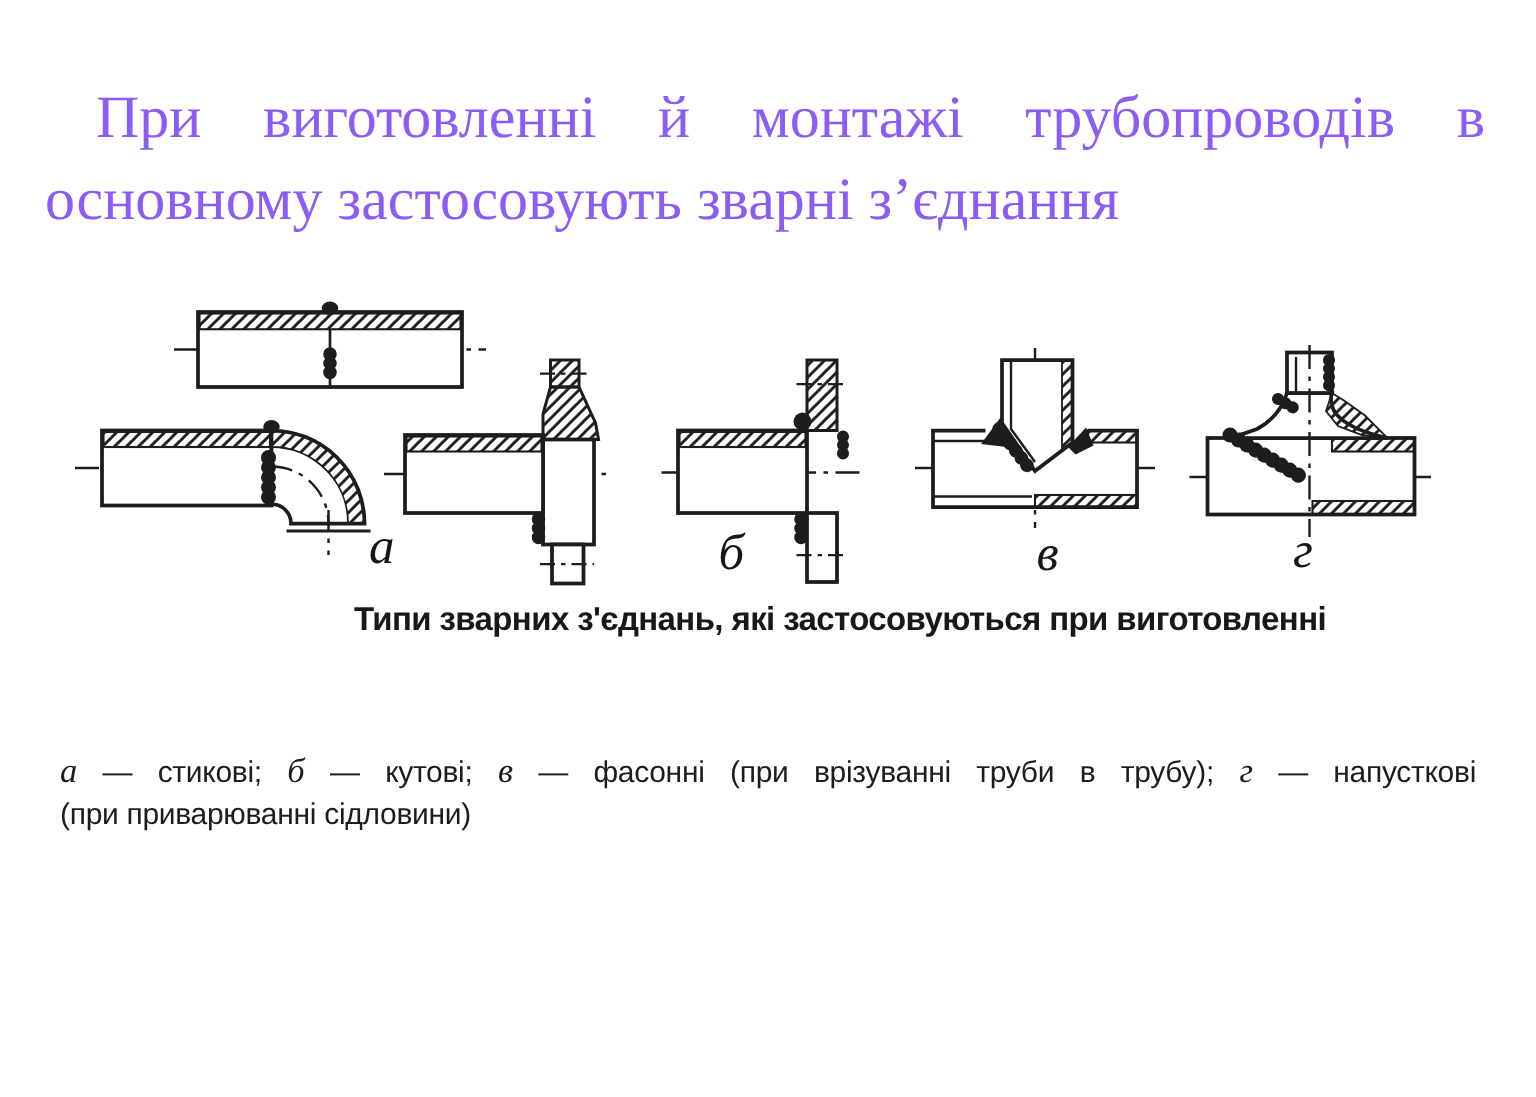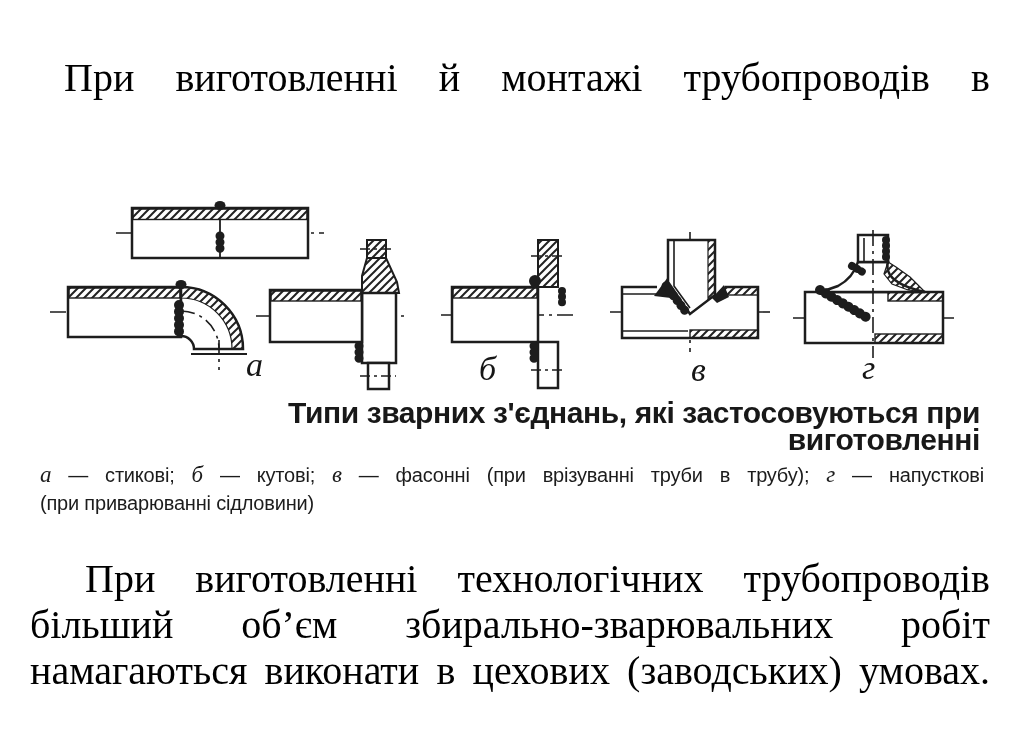--- a/index.html
+++ b/index.html
@@ -9,21 +9,21 @@
     background:#ffffff;
     overflow:hidden;
     font-family:"Liberation Serif", serif;
     color:#0b0b0b;
     margin:0 auto;
   }
   
   .para{
     position:absolute;left:30px;width:960px;
     font-size:40px;
-    color:#000000;
+    color:#8b5cf6;
   }
   .para .ln{
     text-align:justify;
     text-align-last:justify;
     white-space:nowrap;
   }
   .para .ln.natural{
     text-align:left;
     text-align-last:left;
   }
@@ -41,46 +41,47 @@
     color:#161616;
   }
   .lbl-a{left:246px;top:346px;}
   .lbl-b{left:479px;top:350px;}
   .lbl-v{left:691px;top:351px;}
   .lbl-g{left:862px;top:349px;}
 
   
   .caption{
     position:absolute;top:399px;left:140px;width:840px;
-    text-align:right;
+    text-align:center;
     font-family:"Liberation Sans", sans-serif;
     font-weight:bold;
-    font-size:30px;line-height:27px;
+    font-size:22px;line-height:27px;
     letter-spacing:-0.4px;
     color:#181818;
   }
   
   .legend{
     position:absolute;top:462px;left:40px;width:944px;
     font-family:"Liberation Sans", sans-serif;
     font-size:20px;line-height:25px;
     letter-spacing:-0.2px;
     color:#1c1c1c;
   }
-  .legend-line1{text-align:justify;text-align-last:justify;white-space:nowrap;}
+  .legend-line1{text-align:justify;text-align-last:justify;white-space:nowrap;margin-top:39px;}
   .legend-line2{margin-top:3px;}
   .lg-key{font:italic 23px "Liberation Serif", serif;}
 </style>
 </head>
 <body>
 
 <div class="slide">
 
   <div class="para para-top">
     <div class="ln ln1">При виготовленні й монтажі трубопроводів в</div>
+    <div class="ln natural">основному застосовують зварні з’єднання</div>
   </div>
 
   <div class="figure">
     <svg width="1024" height="210" viewBox="0 0 1024 210">
       <defs>
         <pattern id="h" patternUnits="userSpaceOnUse" width="8" height="8">
           <path d="M0,8 L8,0" stroke="#222" stroke-width="2" fill="none"></path>
           <path d="M-2,2 L2,-2" stroke="#222" stroke-width="2" fill="none"></path>
           <path d="M6,10 L10,6" stroke="#222" stroke-width="2" fill="none"></path>
         </pattern>
@@ -178,19 +179,14 @@
     <div>Типи зварних з'єднань, які застосовуються при виготовленні</div>
   </div>
 
   <div class="legend">
     <div class="legend-line1">
       <span class="lg-key">а</span><span> — стикові; </span><span class="lg-key">б</span><span> — кутові; </span><span class="lg-key">в</span><span> — фасонні (при врізуванні труби в трубу); </span><span class="lg-key">г</span><span> — напусткові</span>
     </div>
     <div class="legend-line2">(при приварюванні сідловини)</div>
   </div>
 
-  <div class="para para-bottom">
-    <div class="ln ln1">При виготовленні технологічних трубопроводів</div>
-    <div class="ln">більший об’єм збирально-зварювальних робіт</div>
-    <div class="ln">намагаються виконати в цехових (заводських) умовах.</div>
-  </div>
 
 </div>
 
 </body></html>

